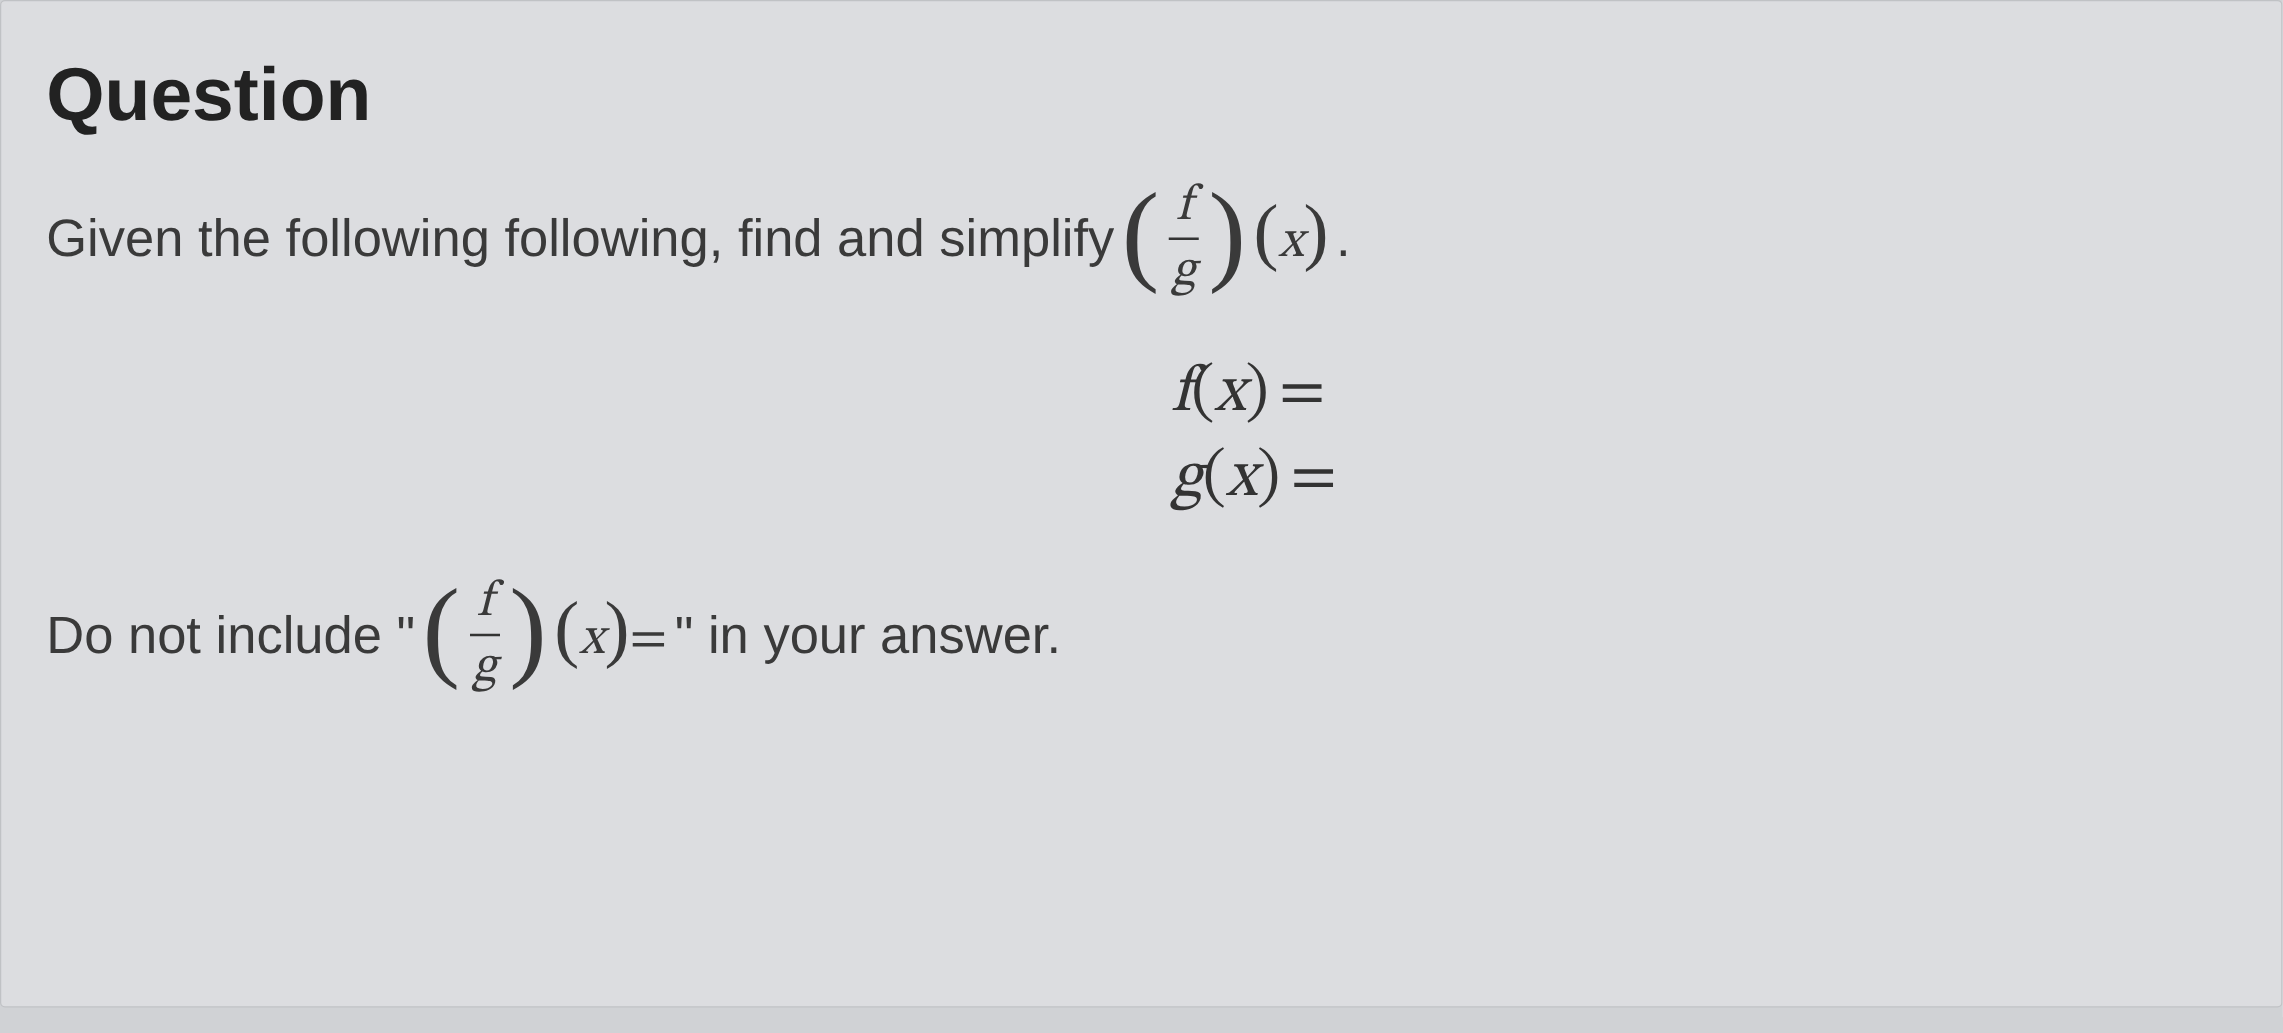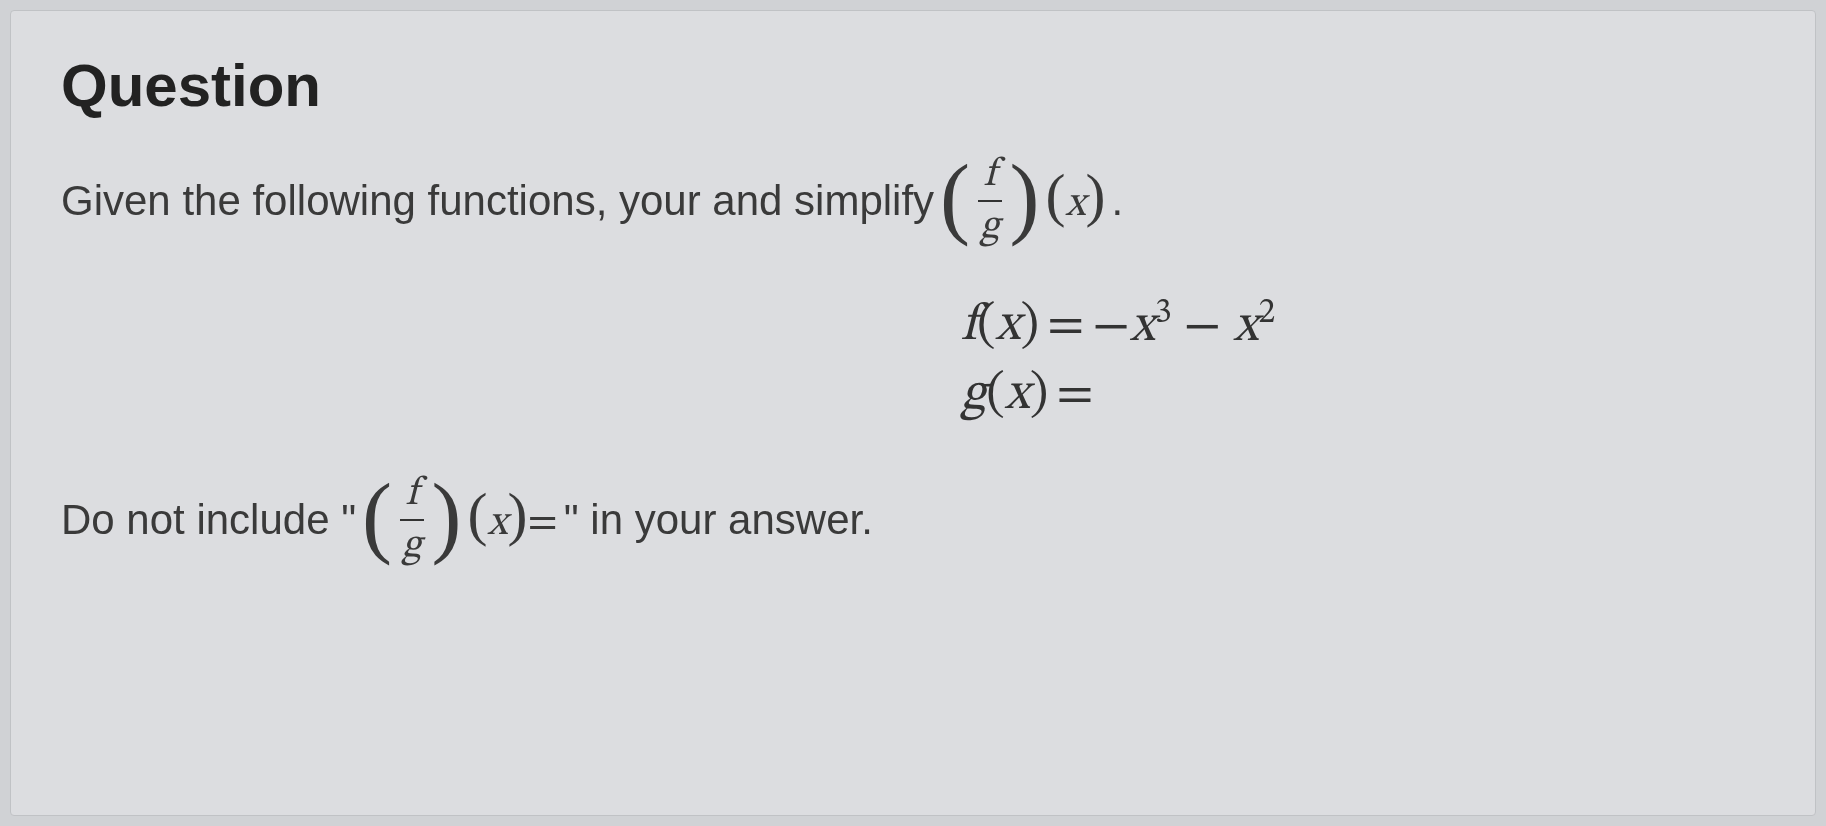--- a/index.html
+++ b/index.html
@@ -8,22 +8,21 @@
     font-family: "Segoe UI", Arial, sans-serif;
     background: #d0d2d5;
     width: 1826px;
     height: 826px;
     overflow: hidden;
   }
   .card {
     background: #dcdde0;
     border: 1px solid #c0c2c5;
     border-radius: 4px;
-    margin: 10px;
-    padding: 40px 50px;
+    padding: 40px 36px;
     height: calc(100% - 20px);
     box-sizing: border-box;
     color: #2b2b2b;
   }
   .heading {
     font-size: 60px;
     font-weight: 600;
     margin: 0 0 30px 0;
     color: #222;
   }
@@ -109,44 +108,41 @@
   }
 </style>
 </head>
 <body>
 
 <div class="card">
 
   <h1 class="heading">Question</h1>
 
   <div class="prompt-line">
-    <span>Given the following functions, your and simplify </span>
+    <span>Given the following following, find and simplify </span>
     <span class="math paren-frac">
       <span class="big-paren">(</span>
       <span class="frac">
         <span class="num">f</span>
         <span class="den">g</span>
       </span>
       <span class="big-paren">)</span>
     </span>
     <span class="math">
       <span class="med-paren upright">(</span><span class="var-x">x</span><span class="med-paren upright">)</span>
     </span>
       <span>.</span>
   </div>
 
   <div class="functions-block">
     <div class="fn-row">
       <span>
         <span>f</span><span class="upright">(</span><span>x</span><span class="upright">)</span>
       </span>
       <span class="upright"> = </span>
-      <span>
-        <span class="upright">−</span><span>x</span><sup>3</sup><span class="upright"> − </span><span>x</span><sup>2</sup>
-      </span>
     </div>
     <div class="fn-row">
       <span>
         <span>g</span><span class="upright">(</span><span>x</span><span class="upright">)</span>
       </span>
       <span class="upright"> = </span>
     </div>
   </div>
 
   <div class="noinclude-line">

